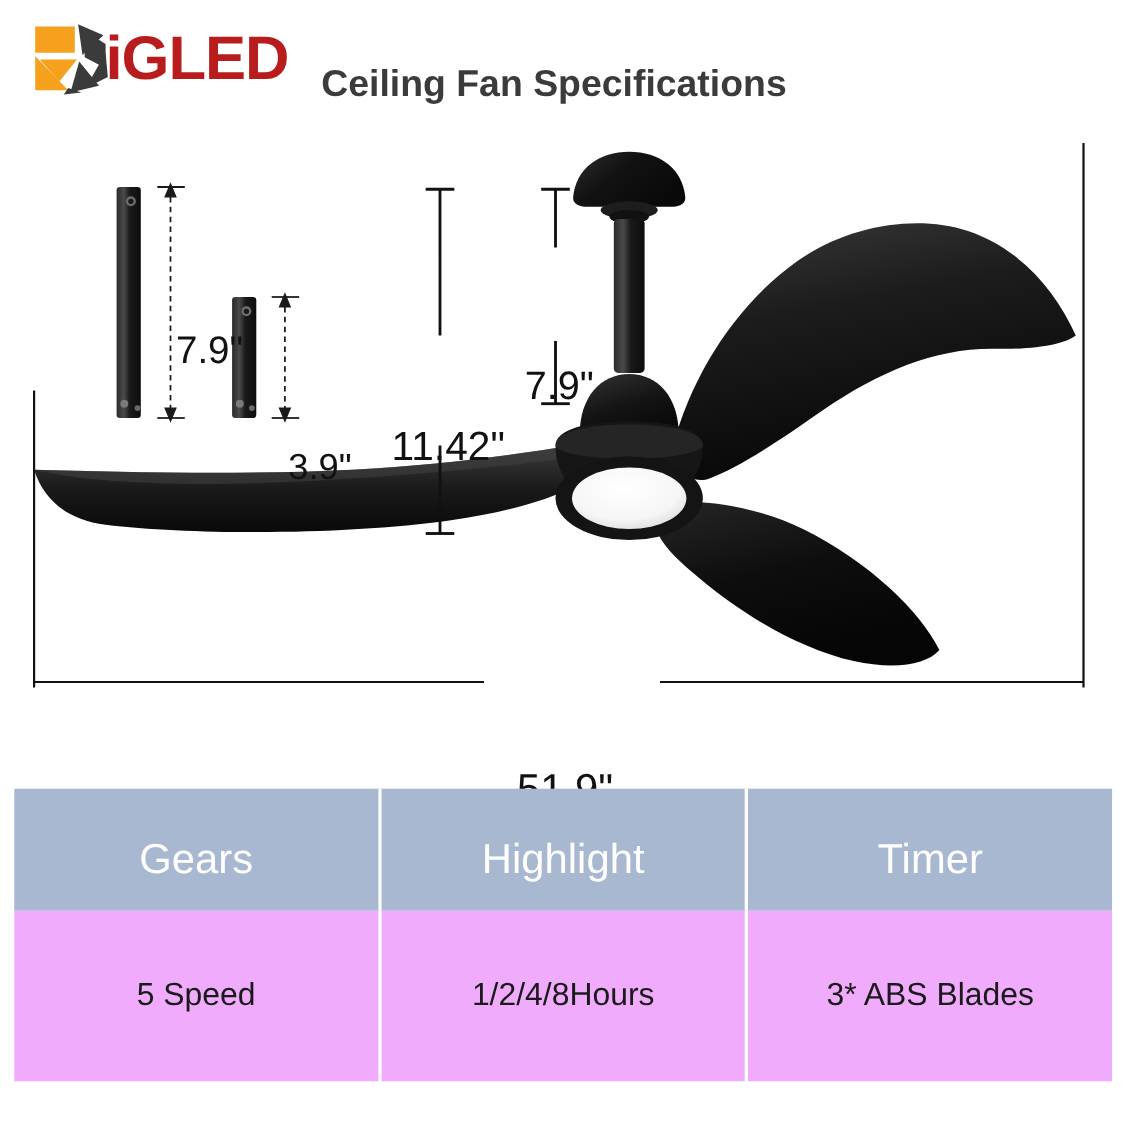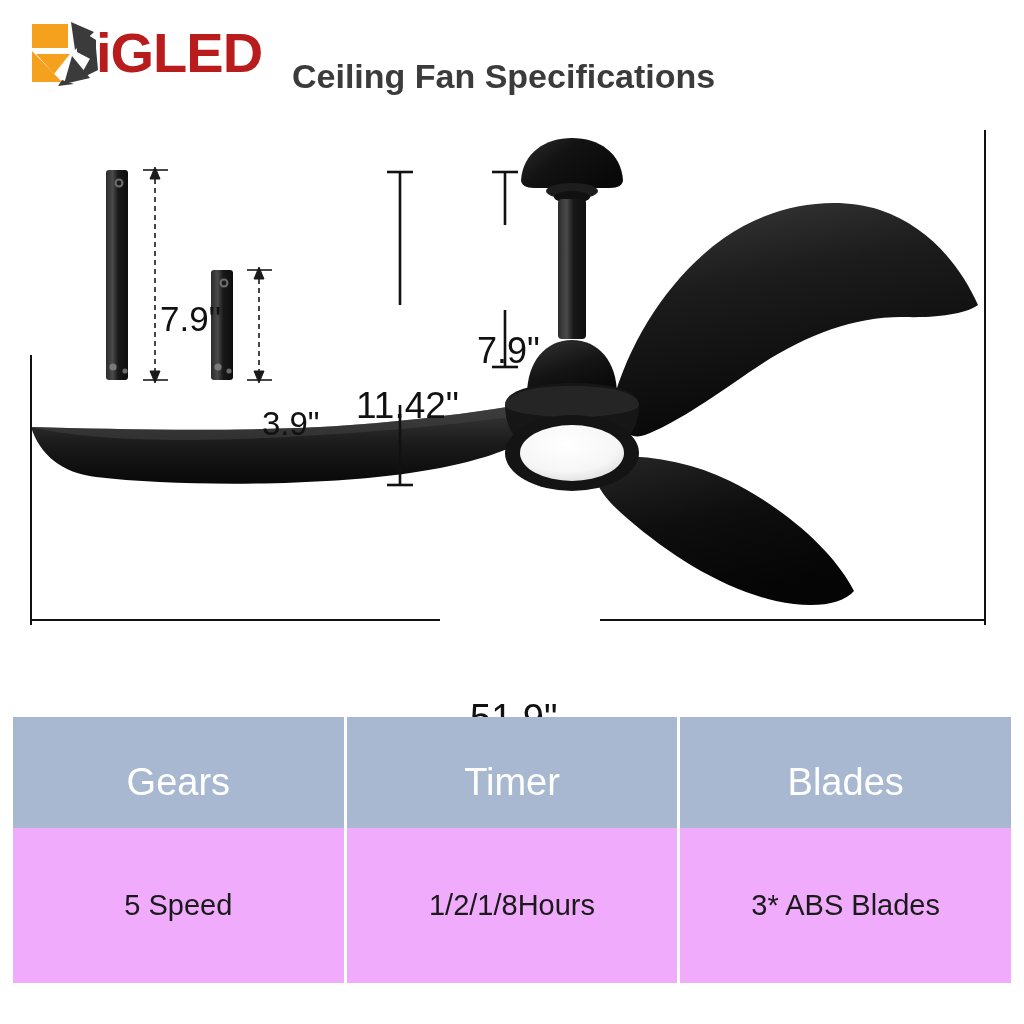--- a/index.html
+++ b/index.html
@@ -279,22 +279,22 @@
   <span class="dim dim-rod-short">3.9"</span>
   <span class="dim dim-height">11.42"</span>
   <span class="dim dim-drop">7.9"</span>
   <span class="dim dim-width">51.9"</span>
 </div>
 
 <div class="spec-table">
 
   <div class="spec-row row-head">
     <div class="cell">Gears</div>
+    <div class="cell">Highlight</div>
     <div class="cell">Timer</div>
-    <div class="cell">Blades</div>
   </div>
 
   <div class="spec-row row-body">
     <div class="cell">5 Speed</div>
-    <div class="cell">1/2/1/8Hours</div>
+    <div class="cell">1/2/4/8Hours</div>
     <div class="cell">3* ABS Blades</div>
   </div>
 </div>
 
 </body></html>

